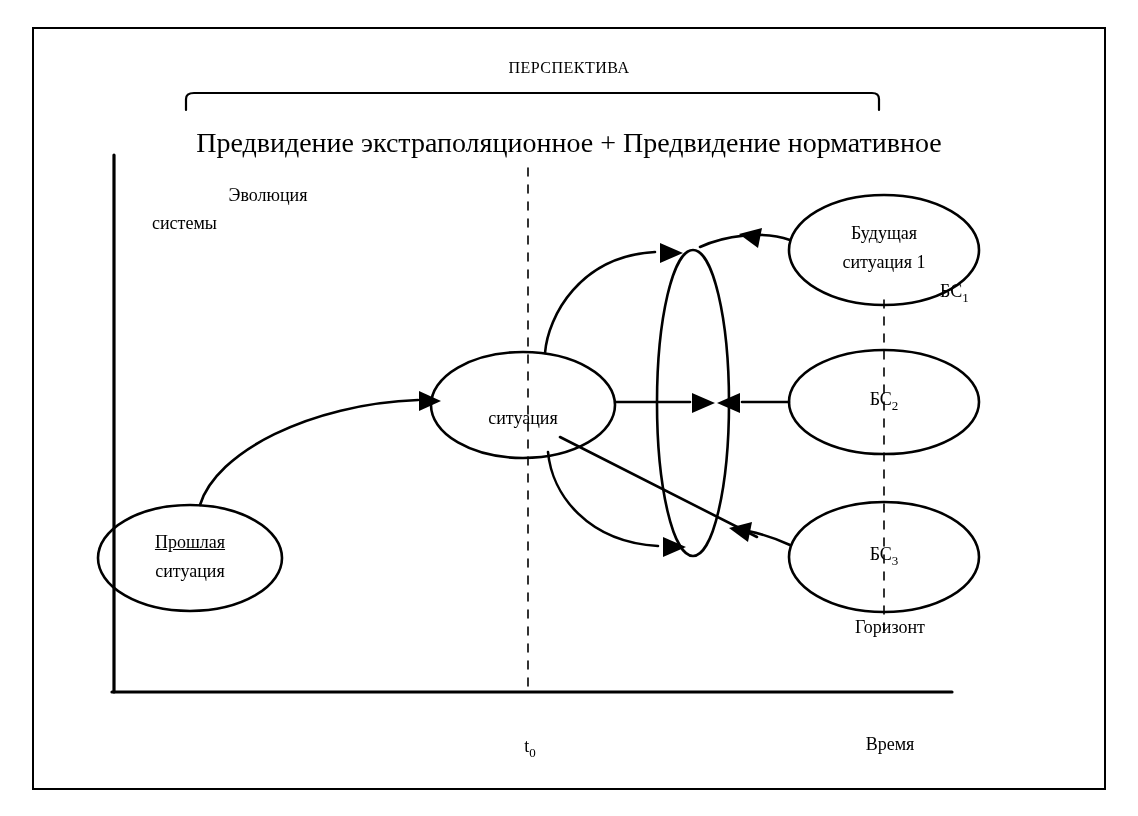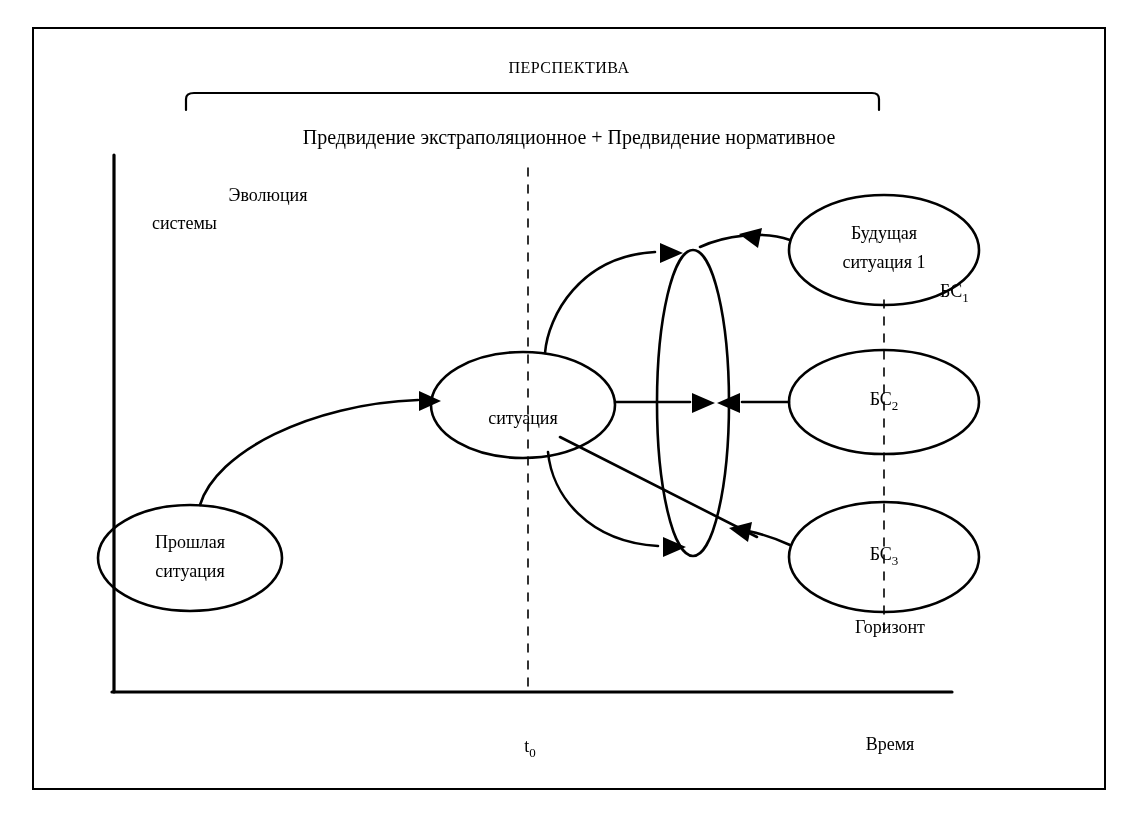--- a/index.html
+++ b/index.html
@@ -39,21 +39,21 @@
     color: #000000;
     text-align: center;
     line-height: 1.25;
     white-space: pre;
   }
   .title {
     font-size: 16px;
     letter-spacing: 0.5px;
   }
   .subtitle {
-    font-size: 20px;
+    font-size: 28px;
   }
   .axis-label {
     font-size: 18px;
     text-align: left;
   }
   .node-label {
     font-size: 18px;
   }
   .small {
     font-size: 18px;
@@ -116,21 +116,21 @@
     </g>
   </svg>
 
   <div class="lbl title" style="left:0; top:58px; width:1138px;">ПЕРСПЕКТИВА</div>
 
   <div class="lbl subtitle" style="left:0; top:125px; width:1138px;">Предвидение экстраполяционное + Предвидение нормативное</div>
 
   <div class="lbl axis-label" style="left:158px; top:184px; width:220px;text-align:center;">Эволюция</div>
   <div class="lbl axis-label" style="left:152px; top:212px; width:220px;">системы</div>
 
-  <div class="lbl node-label" style="left:98px; top:531px; width:184px;">Прошлая</div>
+  <div class="lbl node-label" style="left:98px; top:531px; width:184px;text-decoration:underline;">Прошлая</div>
   <div class="lbl node-label" style="left:98px; top:560px; width:184px;">ситуация</div>
 
   <div class="lbl node-label" style="left:431px; top:407px; width:184px;">ситуация</div>
 
   <div class="lbl node-label" style="left:792px; top:222px; width:184px;">Будущая</div>
   <div class="lbl node-label" style="left:792px; top:251px; width:184px;">ситуация 1</div>
 
   <div class="lbl node-label" style="left:792px; top:388px; width:184px;"><span>БС</span><span class="sub">2</span></div>
 
   <div class="lbl node-label" style="left:792px; top:543px; width:184px;"><span>БС</span><span class="sub">3</span></div>

